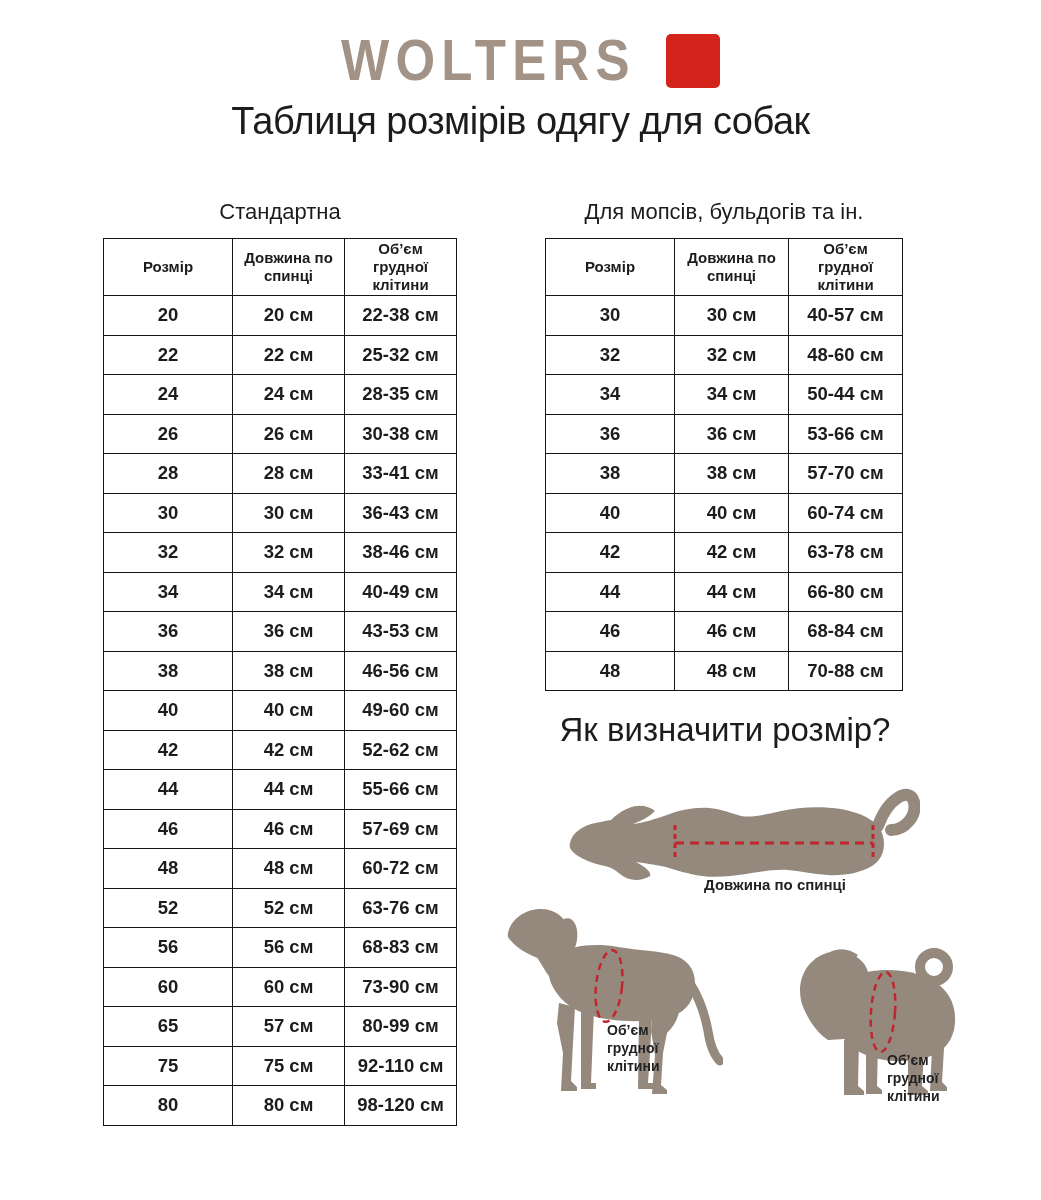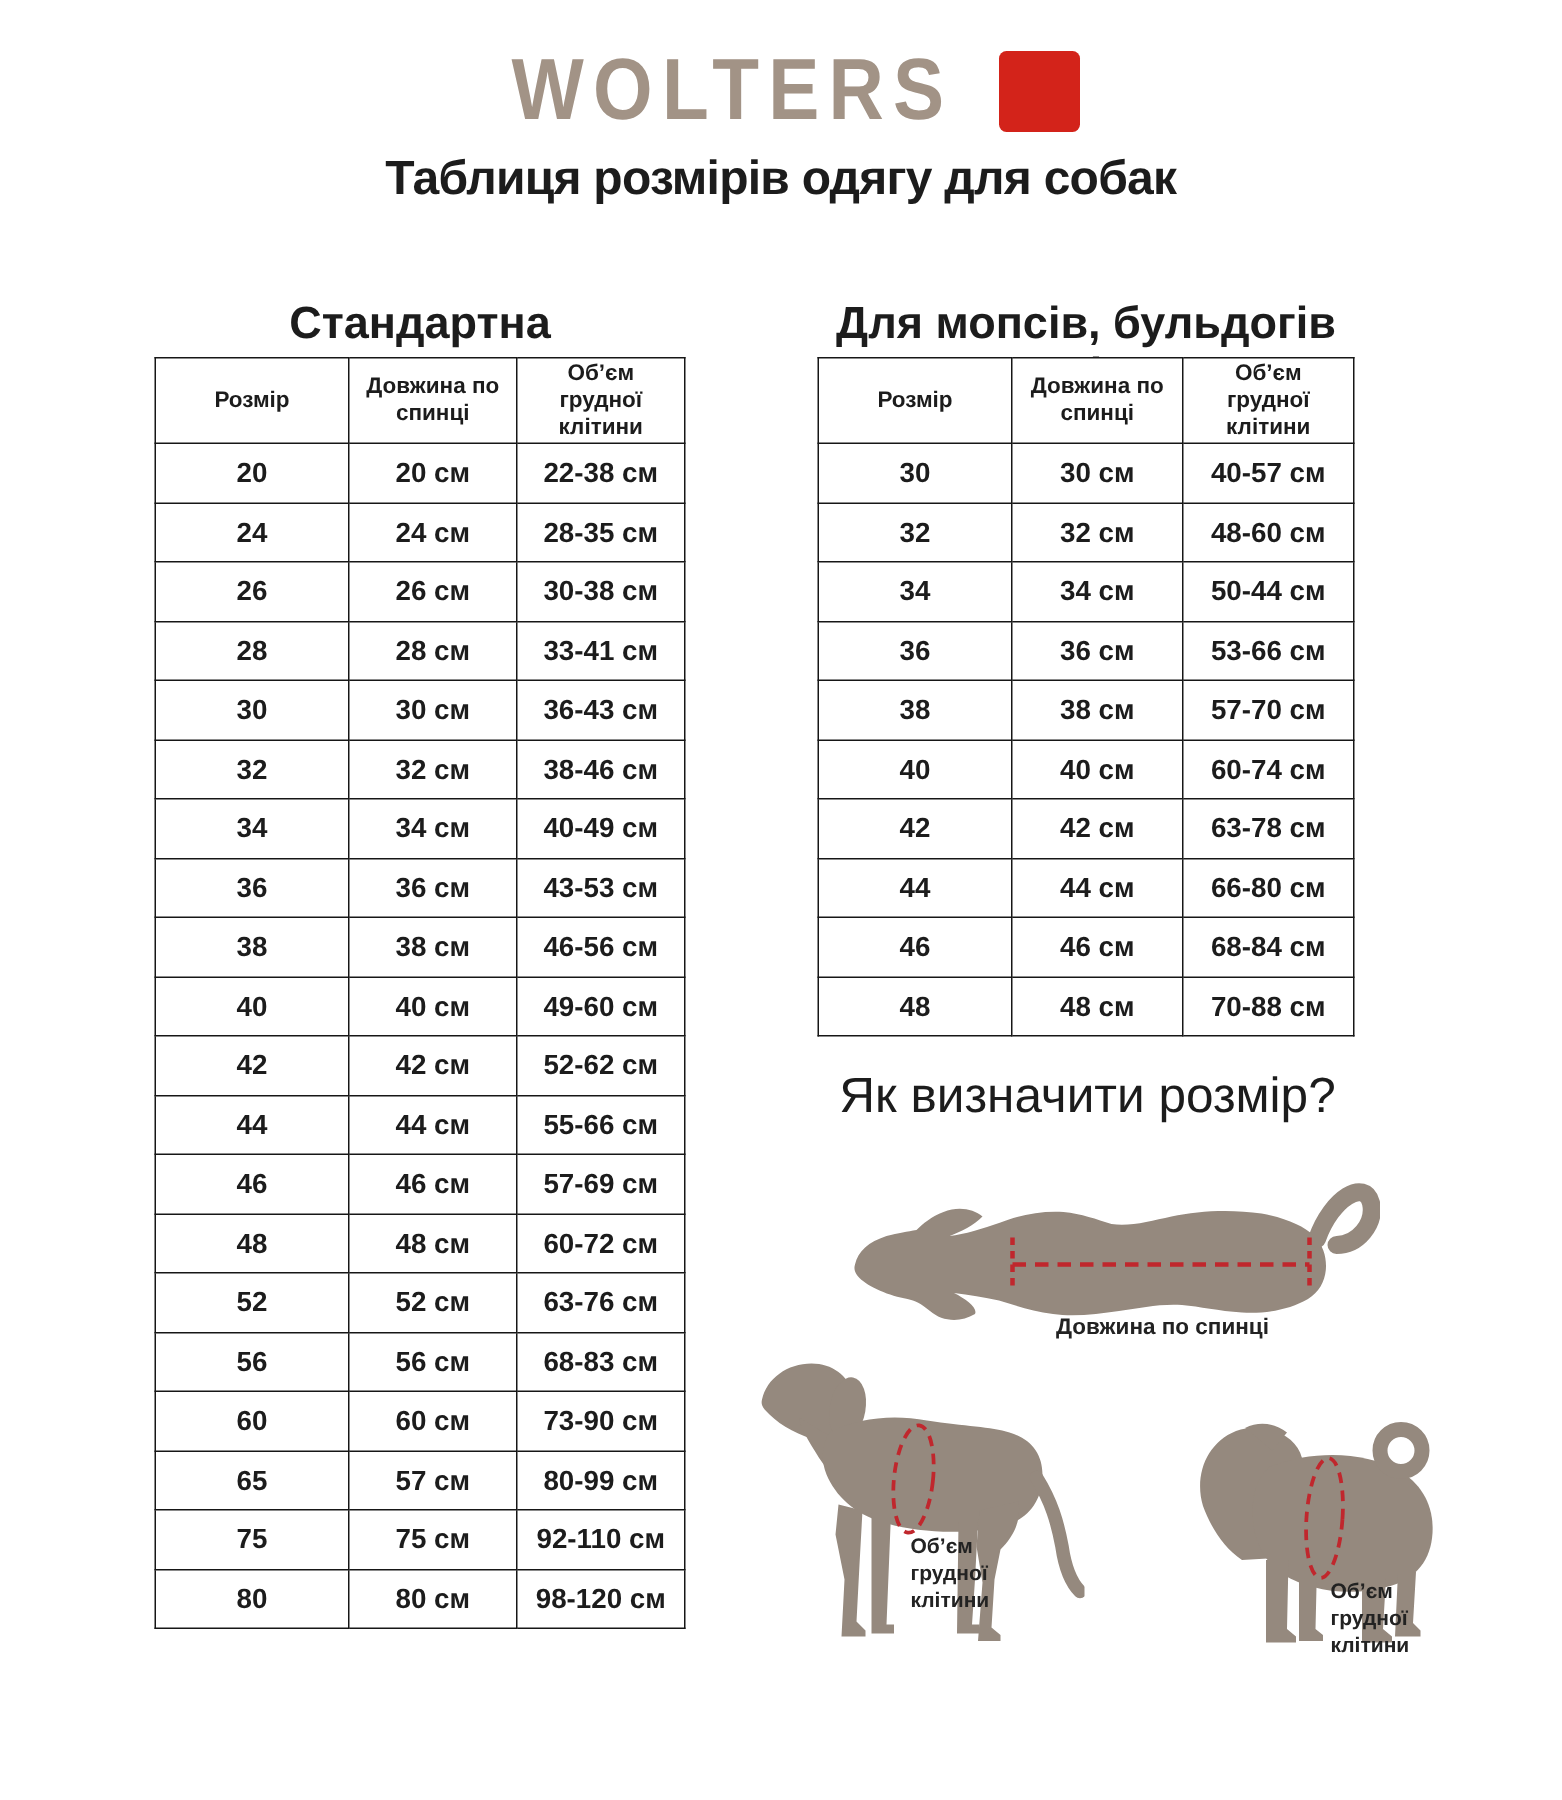--- a/index.html
+++ b/index.html
@@ -19,22 +19,22 @@
   
   .logo-row{position:absolute;top:32px;left:0;width:100%;
     display:flex;justify-content:center;align-items:flex-start;gap:10px;}
   .logo-text{font-size:58px;line-height:56px;font-weight:700;
     color:var(--logo-text);letter-spacing:7px;display:inline-block;
     transform:scaleX(.88);transform-origin:center;}
   .logo-square{width:54px;height:54px;background:var(--logo-square);
     border-radius:5px;margin-top:2px;flex:0 0 auto;}
   
   .main-title{position:absolute;top:100px;left:0;width:100%;text-align:center;
-    font-size:32px;font-weight:700;letter-spacing:-.5px;}
-  .table-title{position:absolute;text-align:center;font-size:30px;font-weight:700;}
+    font-size:38px;font-weight:400;letter-spacing:-.5px;}
+  .table-title{position:absolute;text-align:center;font-size:22px;font-weight:400;}
   #std-title{left:103px;width:354px;top:199px;}
   #pug-title{left:545px;width:358px;top:199px;text-align:center;}
   .howto-title{position:absolute;left:500px;width:450px;top:711px;
     text-align:center;font-size:33px;font-weight:400;}
   
   table{border-collapse:collapse;table-layout:fixed;position:absolute;background:#fff;}
   #std-table{left:103px;top:238px;width:354px;}
   #pug-table{left:545px;top:238px;width:358px;}
   th,td{border:1.5px solid var(--table-border);text-align:center;
     vertical-align:middle;font-weight:700;color:var(--text);}
@@ -74,20 +74,25 @@
           <th>Розмір</th>
           <th>Довжина по спинці</th>
           <th>Об’єм грудної клітини</th>
         </tr>
       </thead>
       <tbody>
         <tr>
           <td>20</td>
           <td>20 см</td>
           <td>22-38 см</td>
+        </tr>
+        <tr>
+          <td>22</td>
+          <td>22 см</td>
+          <td>25-32 см</td>
         </tr>
         <tr>
           <td>24</td>
           <td>24 см</td>
           <td>28-35 см</td>
         </tr>
         <tr>
           <td>26</td>
           <td>26 см</td>
           <td>30-38 см</td>

